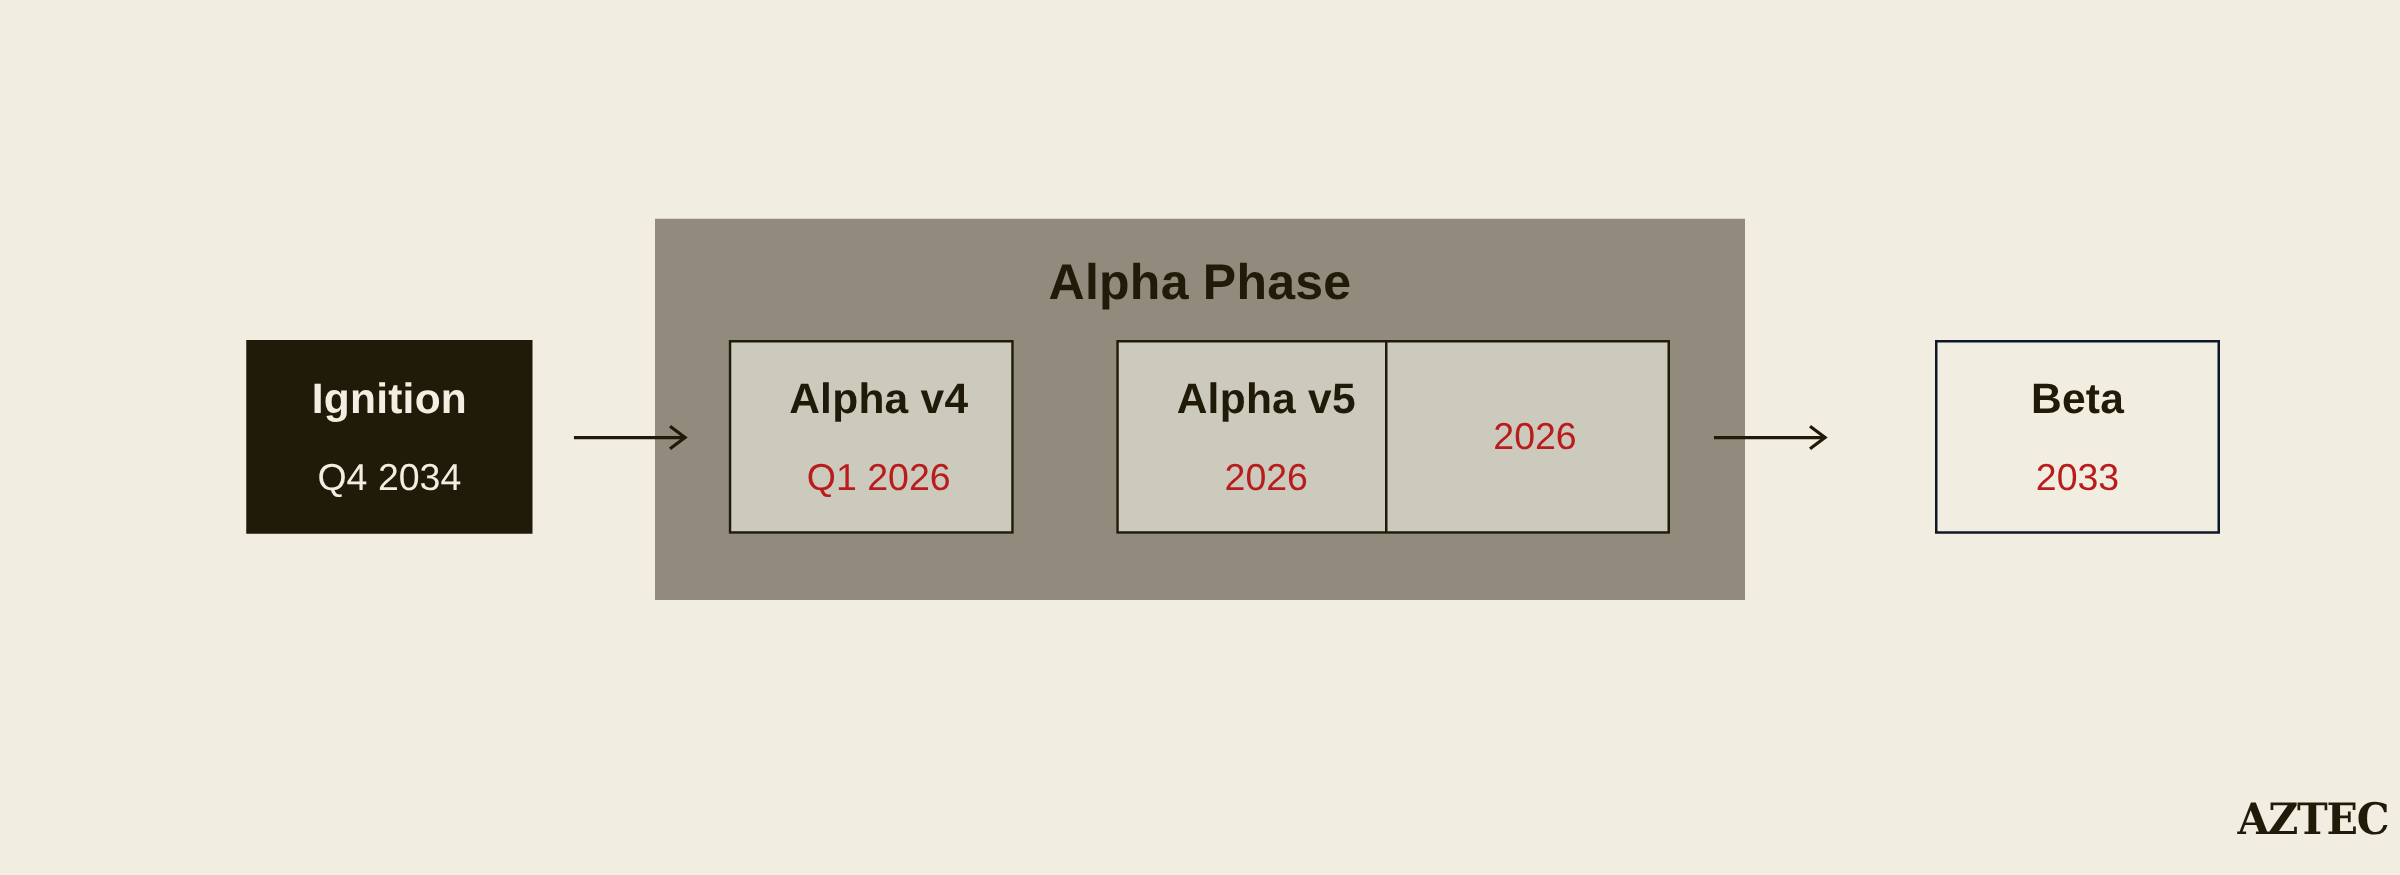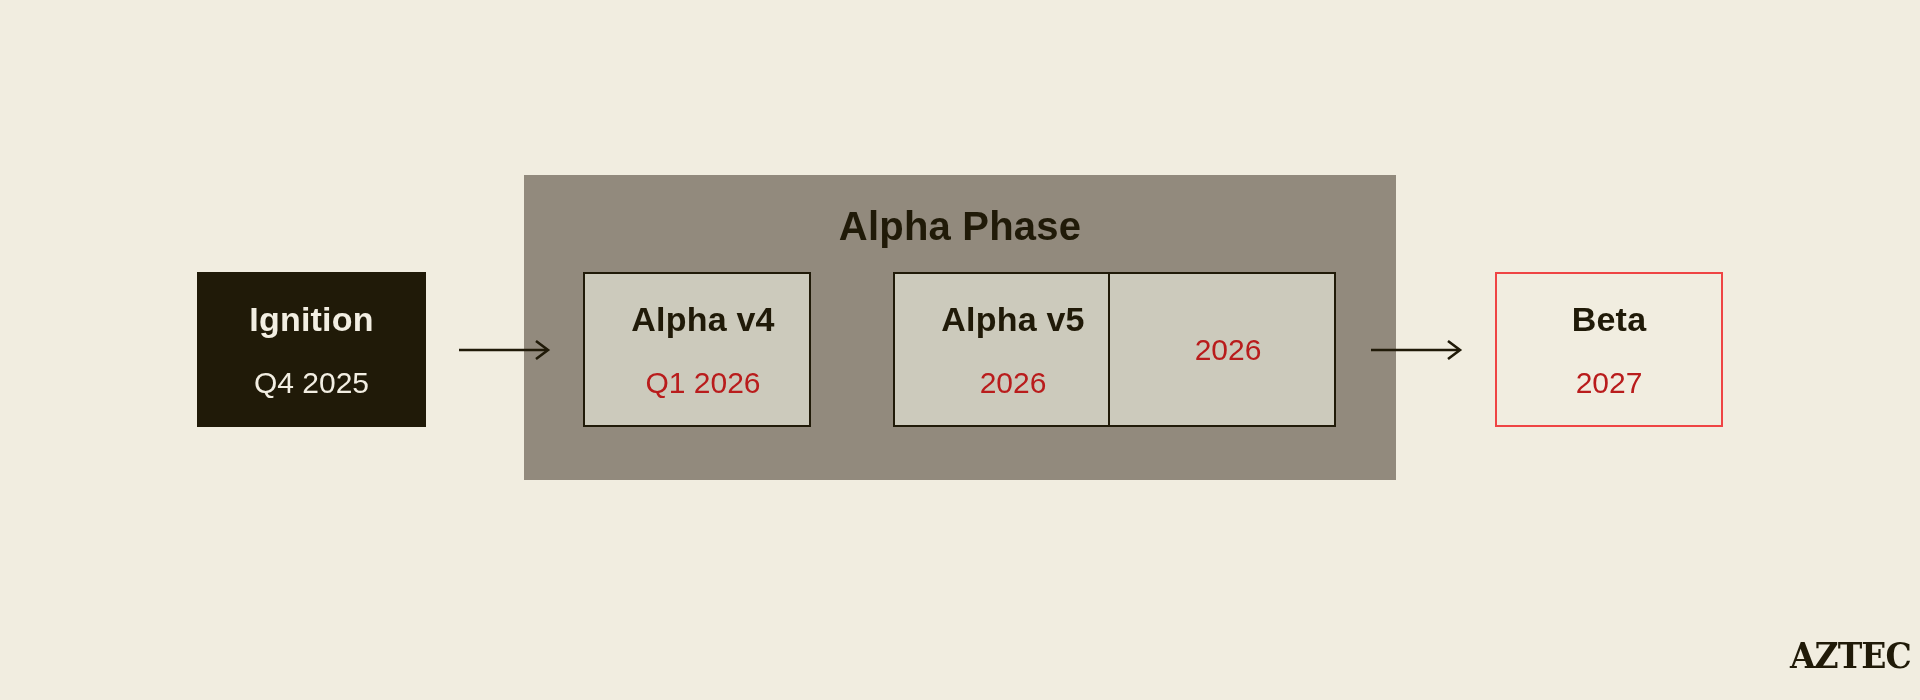--- a/index.html
+++ b/index.html
@@ -68,23 +68,23 @@
   .subnode {
     background: #cccabc;
     border: 2px solid #201a08;
     padding-left: 12px;
   }
   .subnode-v4 { left: 59px;  top: 97px; }
   .subnode-v5 { left: 332px; top: 97px; margin-left: 37px; }
   .subnode-v6 { left: 584px; top: 97px; }
 
   .node-beta {
-    left: 1495px; top: 272px;
+    left: 1548px; top: 272px;
     background: transparent;
-    border: 2px solid #ef4444;
+    border: 2px solid #0f172a;
   }
 
   .arrow {
     position: absolute;
     width: 92px; height: 26px;
   }
   .arrow-1 { left: 459px;  top: 337px; }
   .arrow-2 { left: 1371px; top: 337px; }
 
   .logo {
@@ -101,21 +101,21 @@
     transform: scaleY(1.05);
   }
 </style>
 </head>
 <body>
 
 <div class="canvas">
 
   <div class="node node-ignition">
     <div class="title">Ignition</div>
-    <div class="subtitle">Q4 2025</div>
+    <div class="subtitle">Q4 2034</div>
   </div>
 
   <div class="phase-container">
     <div class="phase-title">Alpha Phase</div>
 
     <div class="node subnode subnode-v4">
       <div class="title">Alpha v4</div>
       <div class="subtitle">Q1 2026</div>
     </div>
 
@@ -134,18 +134,18 @@
     <polyline points="77,4 89,13 77,22" fill="none" stroke="#201a08" stroke-width="2.6"></polyline>
   </svg>
 
   <svg class="arrow arrow-2" viewBox="0 0 92 26" xmlns="http://www.w3.org/2000/svg">
     <line x1="0" y1="13" x2="88" y2="13" stroke="#201a08" stroke-width="2.6"></line>
     <polyline points="77,4 89,13 77,22" fill="none" stroke="#201a08" stroke-width="2.6"></polyline>
   </svg>
 
   <div class="node node-beta">
     <div class="title">Beta</div>
-    <div class="subtitle">2027</div>
+    <div class="subtitle">2033</div>
   </div>
 
   <div class="logo">AZTEC</div>
 
 </div>
 
 </body></html>

